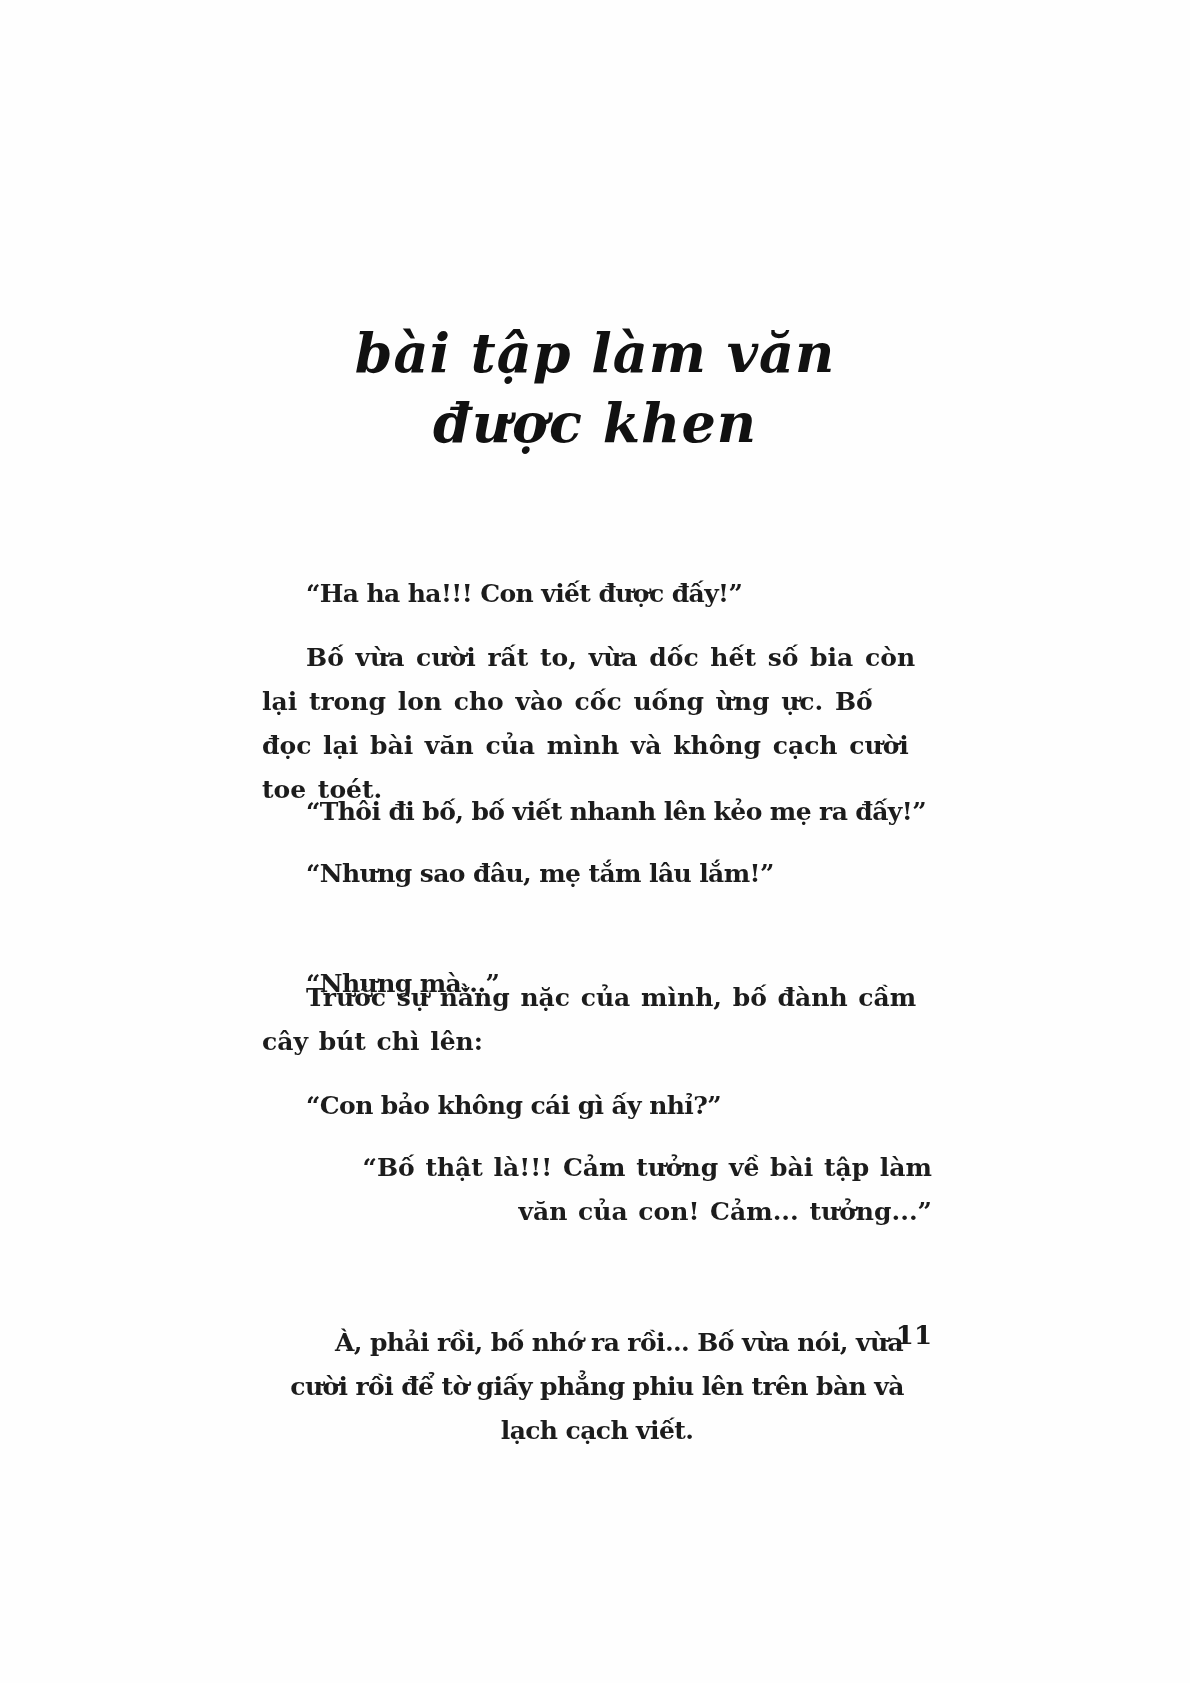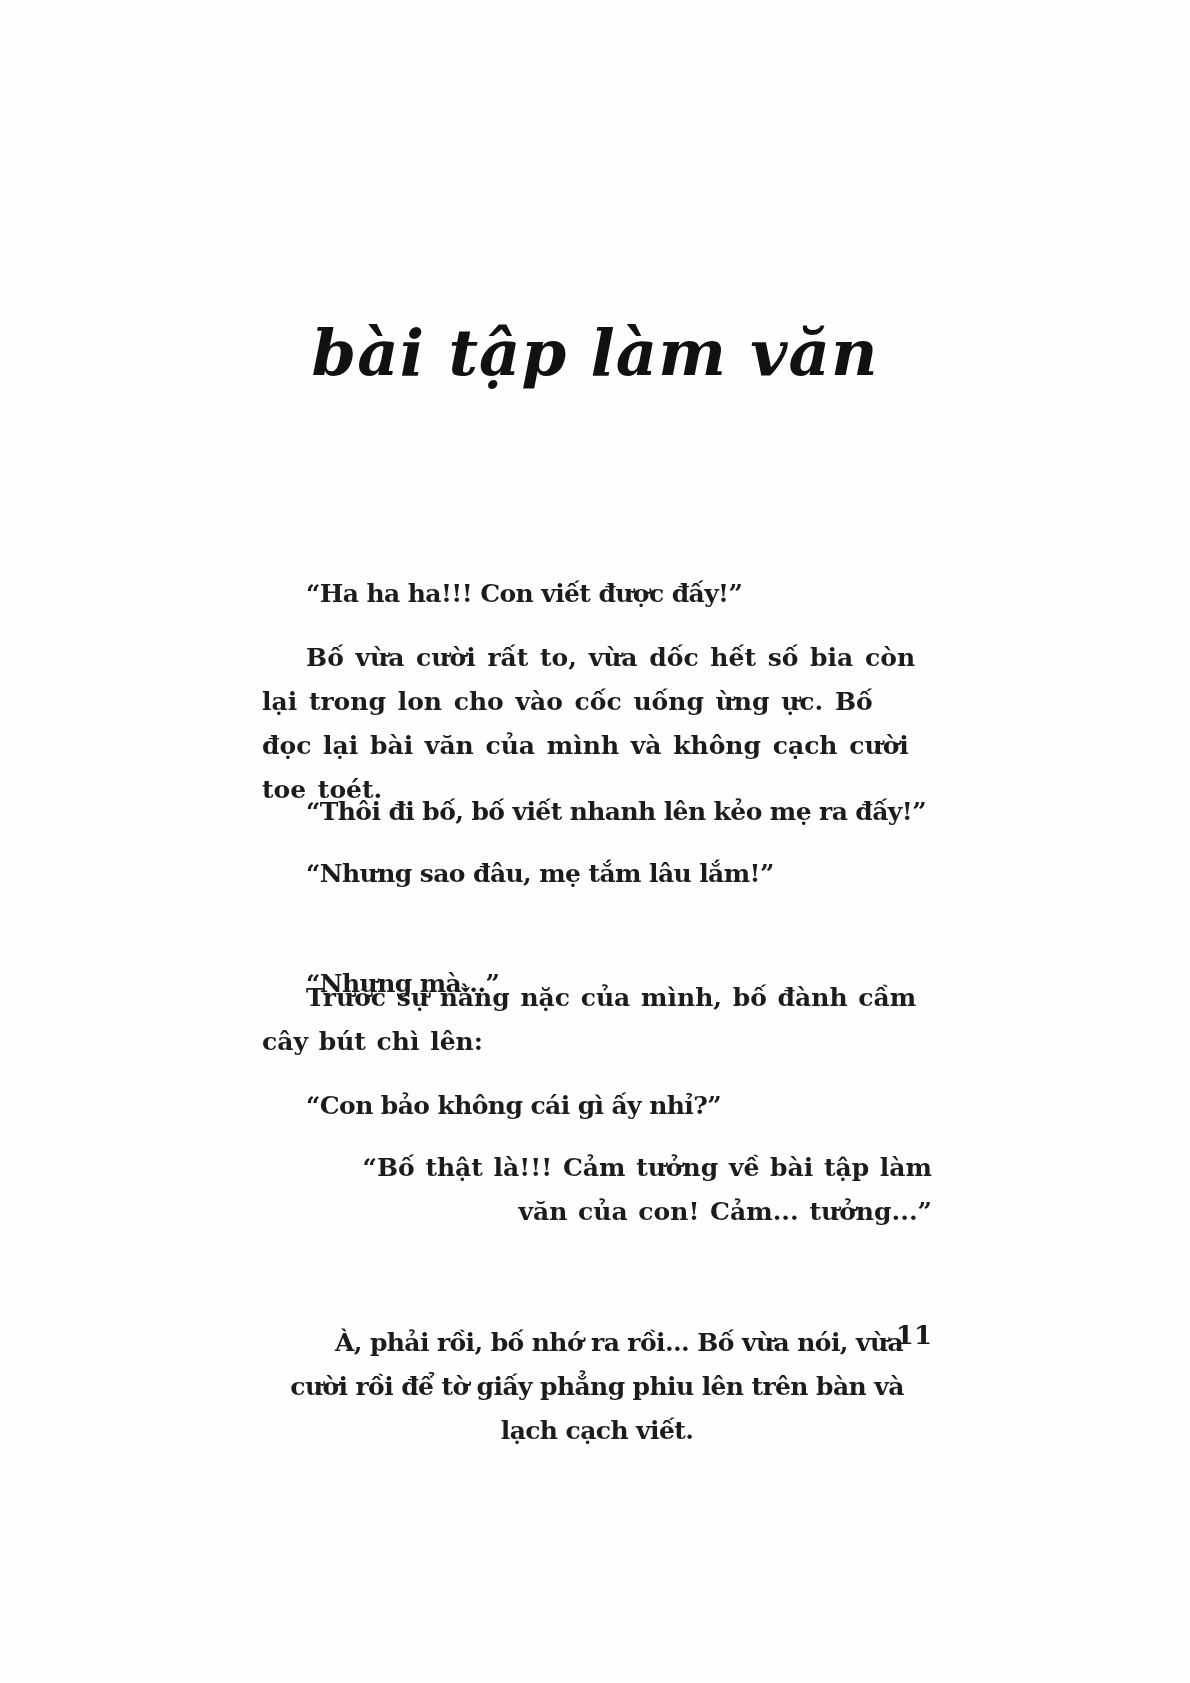--- a/index.html
+++ b/index.html
@@ -23,21 +23,21 @@
     background: #fefefe;
   }
   .chapter-title {
     position: absolute;
     left: 0;
     width: 1190px;
     text-align: center;
     font-family: "DejaVu Serif", "Liberation Serif", serif;
     font-style: italic;
     font-weight: bold;
-    font-size: 64px;
+    font-size: 54px;
     line-height: 70px;
     color: #111;
     letter-spacing: 1px;
   }
   .title-line-1 { top: 318px; }
   .title-line-2 { top: 388px; }
 
   .body-text {
     position: absolute;
     left: 262px;
@@ -70,20 +70,21 @@
     font-size: 26px;
     color: #1a1a1a;
   }
 </style>
 </head>
 <body>
 
 <div class="page">
 
   <div class="chapter-title title-line-1">bài tập làm văn</div>
+  <div class="chapter-title title-line-2">được khen</div>
 
   <div class="body-text">
     <p class="para dialog" style="top:572px;">“Ha ha ha!!! Con viết được đấy!”</p>
     <p class="para" style="top:636px; word-spacing:3px;">Bố vừa cười rất to, vừa dốc hết số bia còn lại trong lon cho vào cốc uống ừng ực. Bố đọc lại bài văn của mình và không cạch cười toe toét.</p>
     <p class="para dialog" style="top:790px;">“Thôi đi bố, bố viết nhanh lên kẻo mẹ ra đấy!”</p>
     <p class="para dialog" style="top:852px;">“Nhưng sao đâu, mẹ tắm lâu lắm!”</p>
     <p class="para dialog" style="top:914px;margin-top:48px;">“Nhưng mà...”</p>
     <p class="para" style="top:976px; word-spacing:2px;">Trước sự nằng nặc của mình, bố đành cầm cây bút chì lên:</p>
     <p class="para dialog" style="top:1084px;">“Con bảo không cái gì ấy nhỉ?”</p>
     <p class="para" style="top:1146px; word-spacing:2px;text-align:right;">“Bố thật là!!! Cảm tưởng về bài tập làm văn của con! Cảm... tưởng...”</p>

